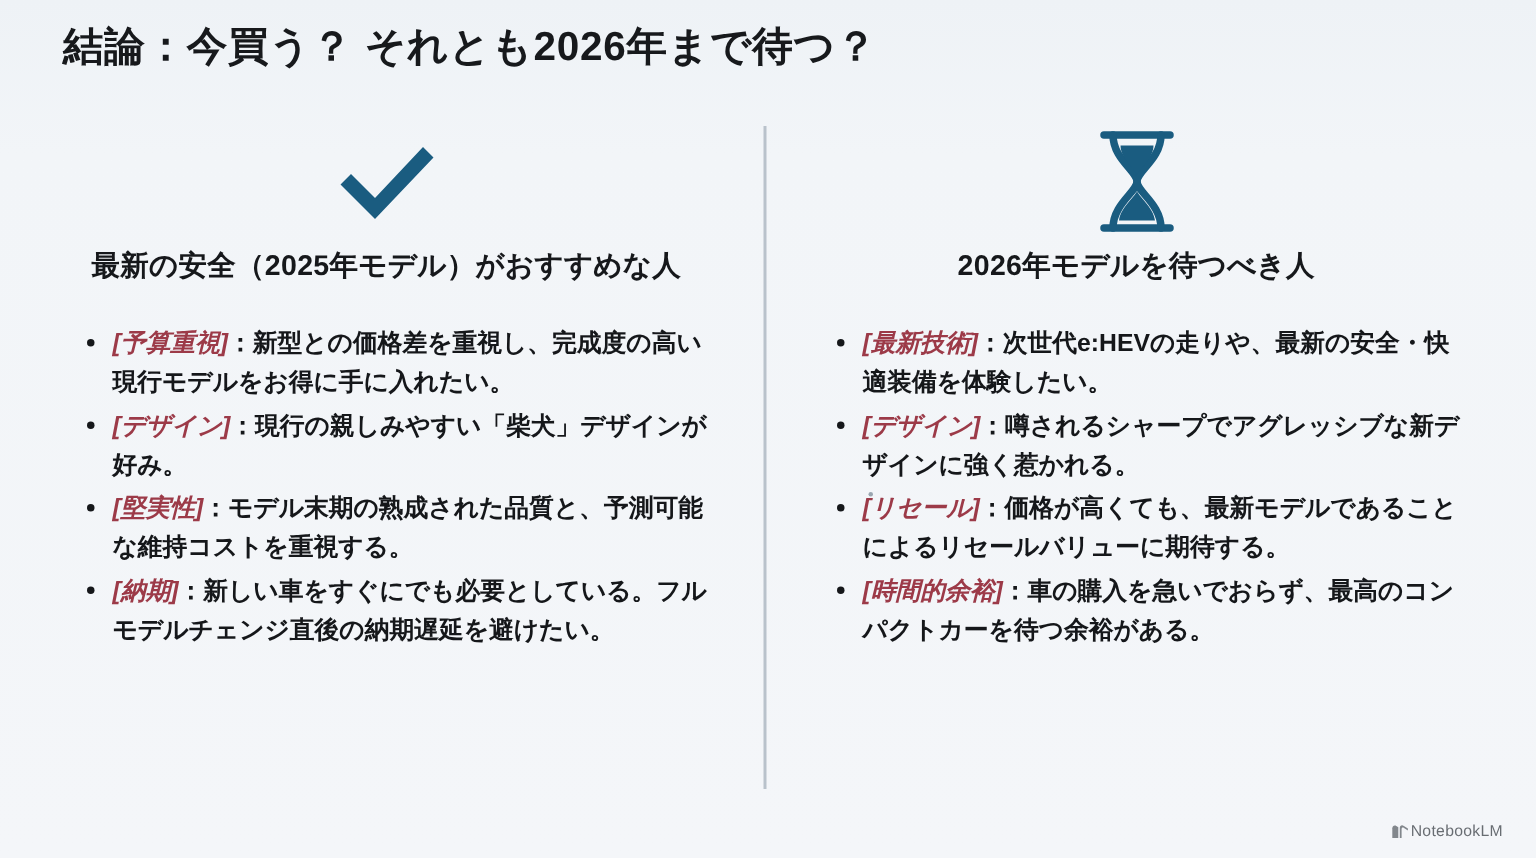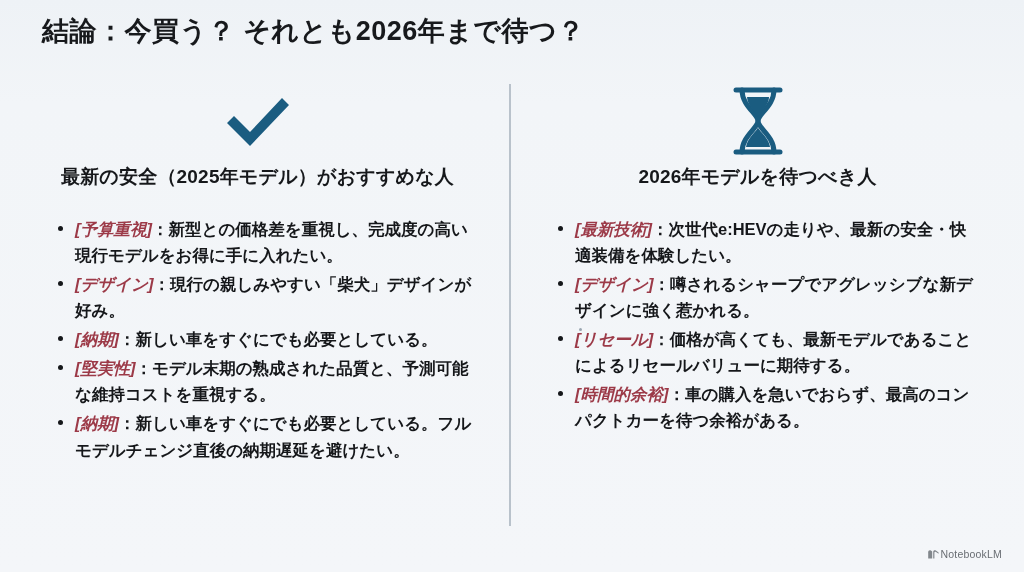--- a/index.html
+++ b/index.html
@@ -154,23 +154,20 @@
     </div>
 
     <div class="column-heading">最新の安全（2025年モデル）がおすすめな人</div>
 
     <ul class="bullet-list">
       <li class="bullet-item">
         <span class="tag">[予算重視]</span><span>：</span><span>新型との価格差を重視し、完成度の高い現行モデルをお得に手に入れたい。</span>
       </li>
       <li class="bullet-item">
         <span class="tag">[デザイン]</span><span>：</span><span>現行の親しみやすい「柴犬」デザインが好み。</span>
-      </li>
-      <li class="bullet-item">
-        <span class="tag">[納期]</span><span>：</span><span>新しい車をすぐにでも必要としている。</span>
       </li>
       <li class="bullet-item">
         <span class="tag">[堅実性]</span><span>：</span><span>モデル末期の熟成された品質と、予測可能な維持コストを重視する。</span>
       </li>
       <li class="bullet-item">
         <span class="tag">[納期]</span><span>：</span><span>新しい車をすぐにでも必要としている。フルモデルチェンジ直後の納期遅延を避けたい。</span>
       </li>
     </ul>
   </div>
 

